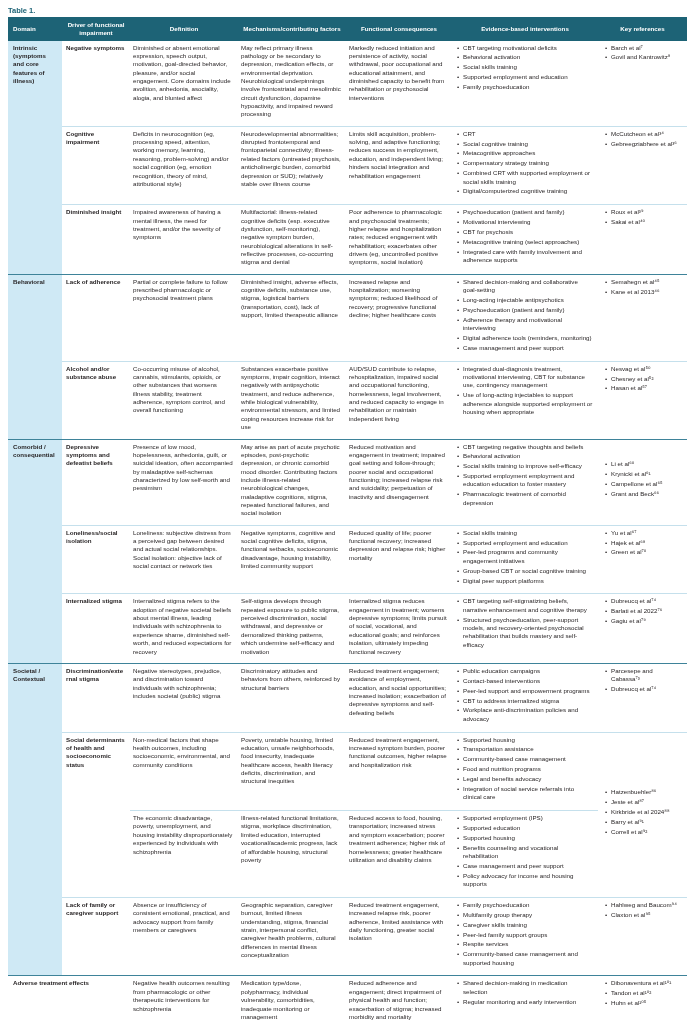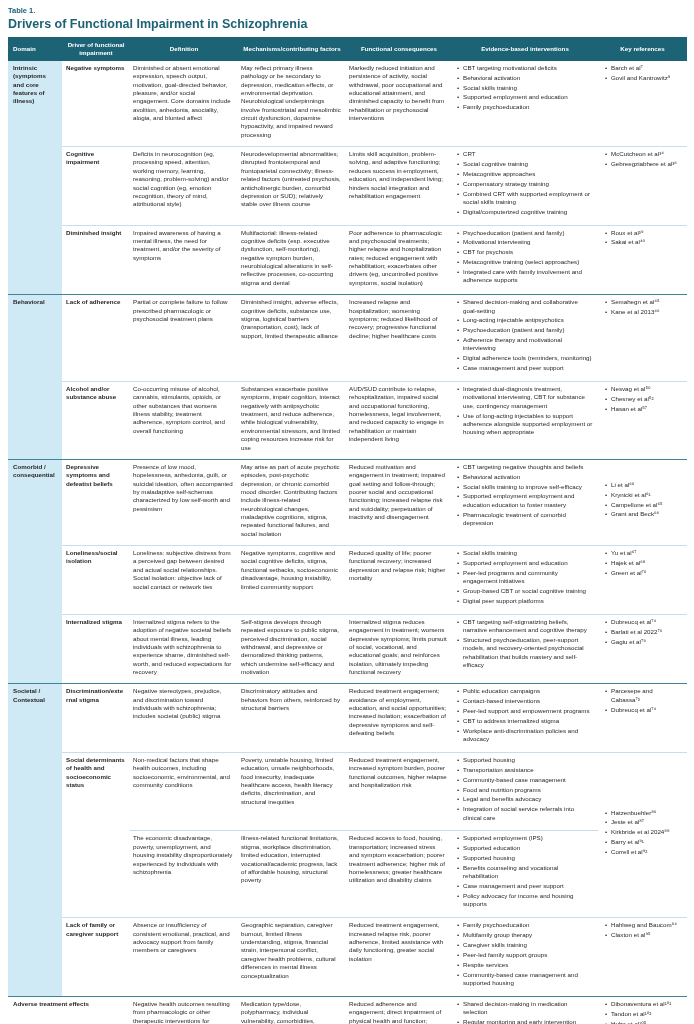--- a/index.html
+++ b/index.html
@@ -35,21 +35,20 @@
   .bullet-item::before { content:"\2022"; position:absolute; left:1px; top:0; }
   td.interventions-cell { padding-left:4px; }
   td.refs-cell { padding-left:6px; }
   td.refs-middle { vertical-align:middle; }
 </style>
 </head>
 <body>
 
 <div class="page">
   <div class="table-label">Table 1.</div>
-  <div class="title">Drivers of Functional Impairment in Schizophrenia</div>
 
   <table>
     <colgroup>
       <col style="width:54px">
         <col style="width:68px">
         <col style="width:108px">
       <col style="width:108px">
         <col style="width:106px">
         <col style="width:146px">
         <col style="width:89px">

